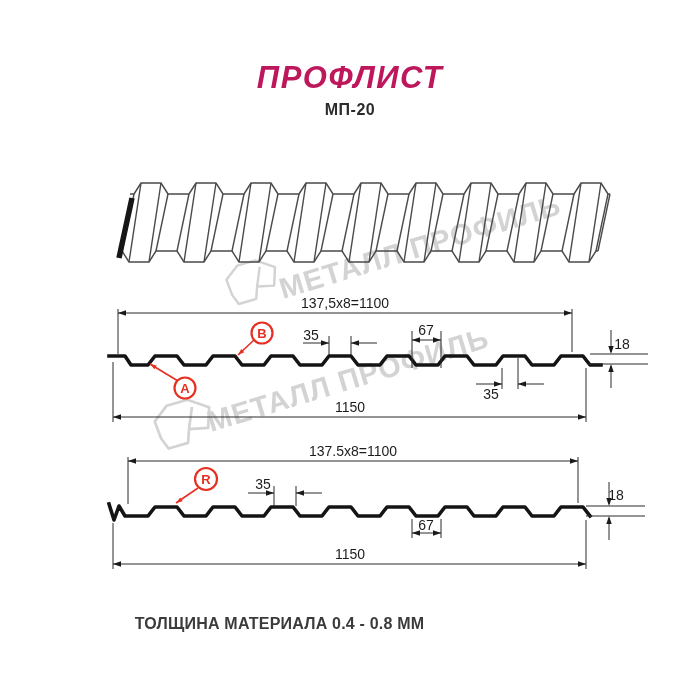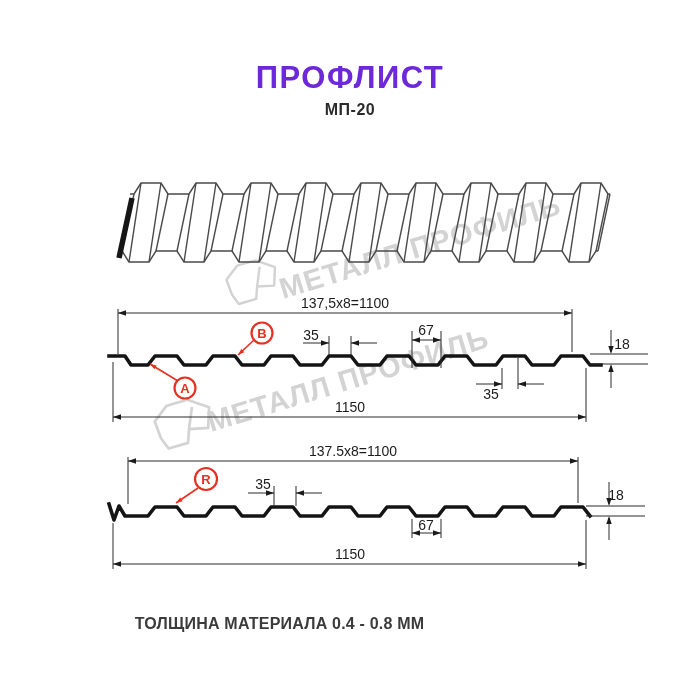--- a/index.html
+++ b/index.html
@@ -5,21 +5,21 @@
   :root{
     --red:#e53022;
     --wm:#d3d3d3;
     --line:#1a1a1a;
   }
   html,body{margin:0;padding:0;background:#ffffff;}
   .stage{position:relative;width:700px;height:700px;background:#fff;overflow:hidden;
          font-family:"Liberation Sans",sans-serif;}
   .stage svg{position:absolute;left:0;top:0;}
   .title{position:absolute;left:0;top:60px;width:700px;text-align:center;
-         font-weight:bold;font-size:31px;letter-spacing:1.5px;color:#6d28d9;}
+         font-weight:bold;font-size:31px;letter-spacing:1.5px;color:#be185d;font-style:italic;}
   .subtitle{position:absolute;left:0;top:101px;width:700px;text-align:center;
          font-weight:bold;font-size:16px;letter-spacing:0.5px;color:#2b2b2b;}
   .footer{position:absolute;left:0;top:615px;width:559px;text-align:center;
          font-weight:bold;font-size:16px;letter-spacing:0.2px;color:#3b3b3b;}
   .dl{stroke:#2a2a2a;stroke-width:1;fill:none;}
   .ah{fill:#1a1a1a;stroke:none;}
   .prof{stroke:#141414;stroke-width:3.6;fill:none;stroke-linejoin:round;stroke-linecap:square;}
   .sheet{stroke:#4a4a4a;stroke-width:1.4;fill:none;stroke-linejoin:round;}
   .cut{stroke:#161616;stroke-width:5.5;fill:none;}
   .redline{stroke:var(--red);stroke-width:1.6;fill:none;}

